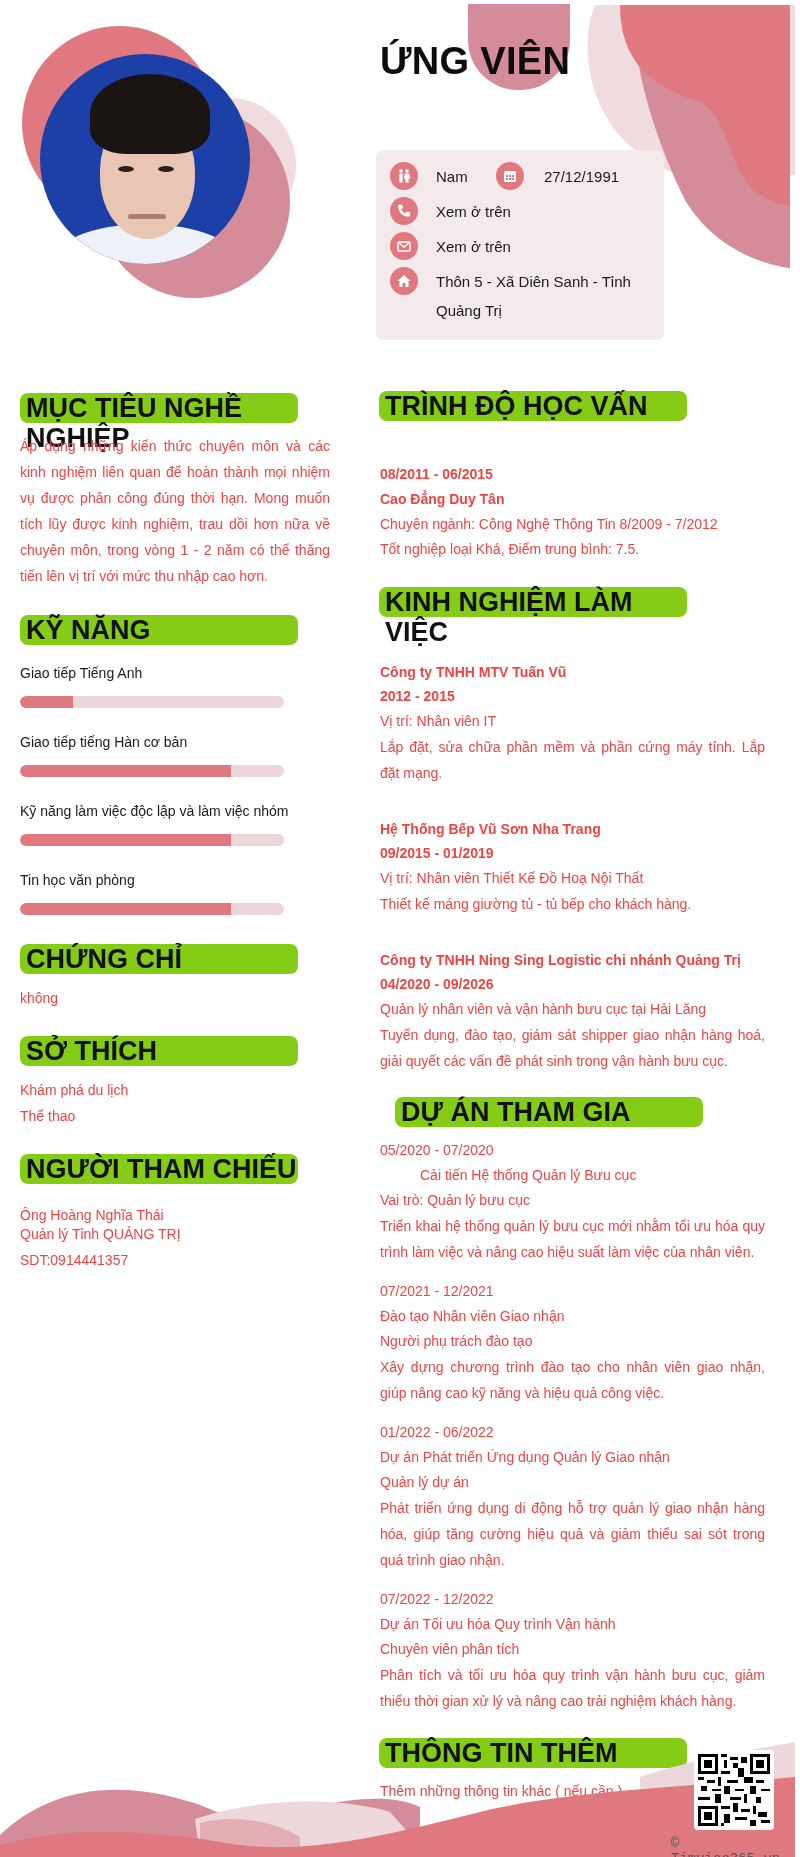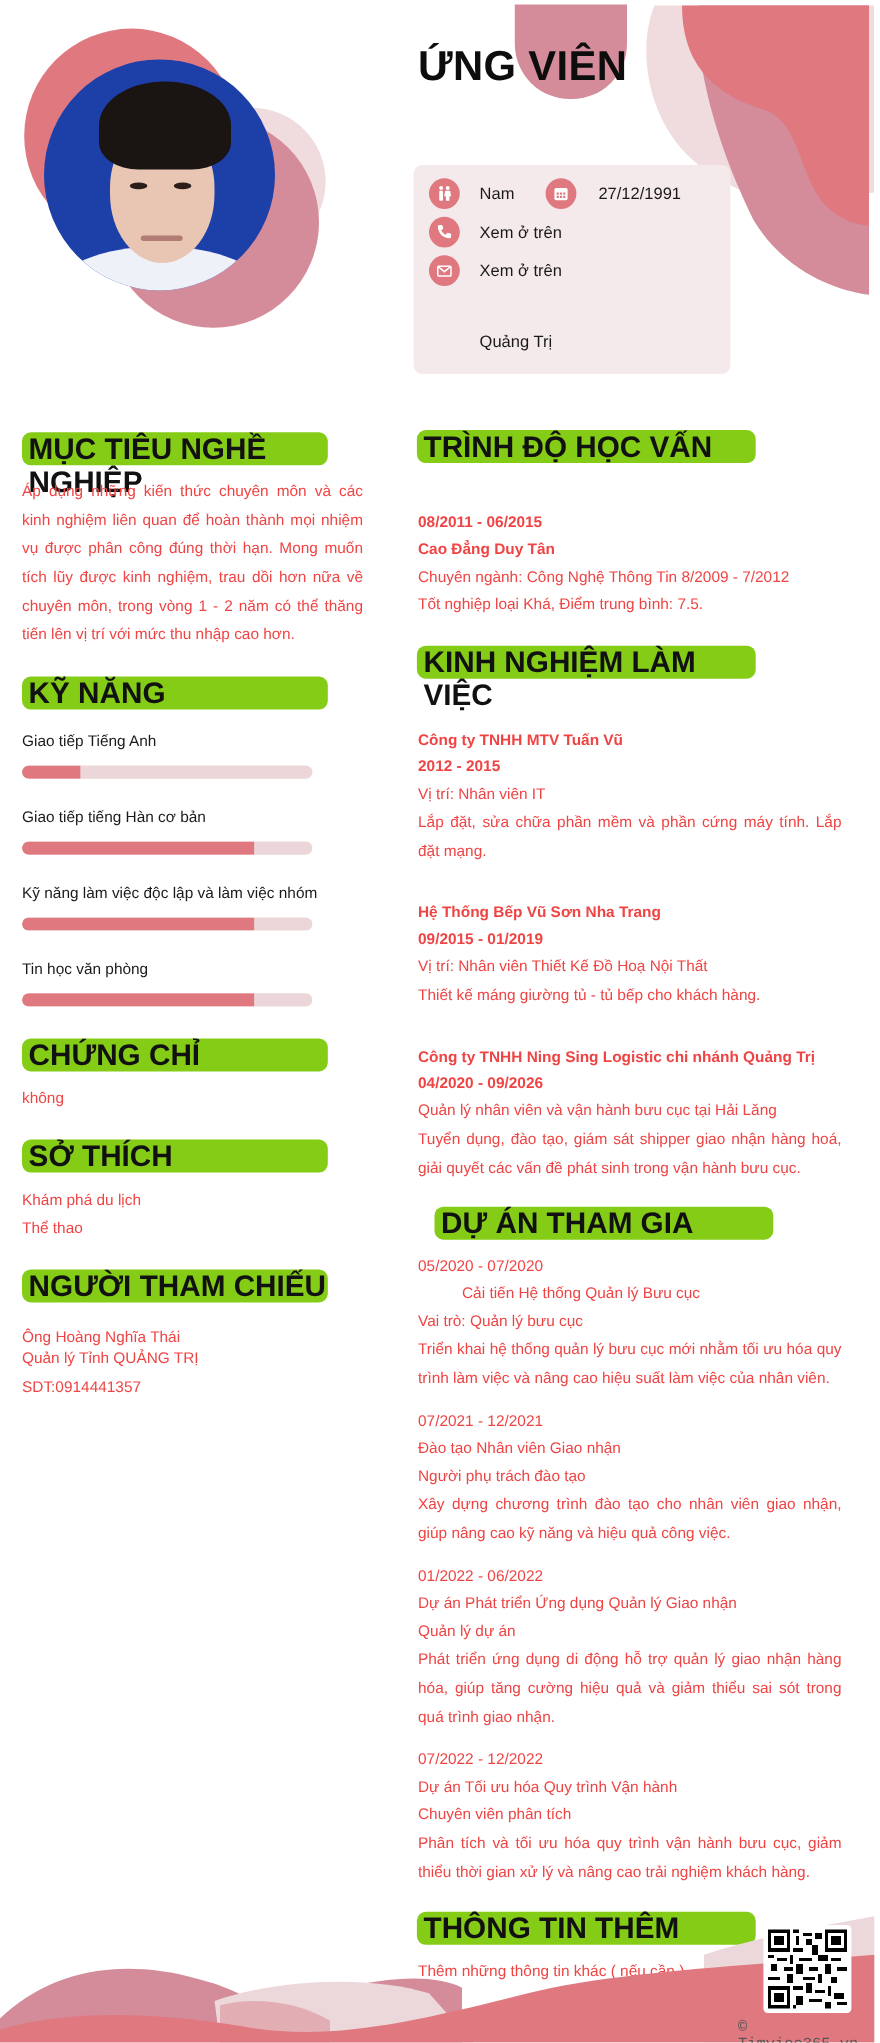--- a/index.html
+++ b/index.html
@@ -109,20 +109,28 @@
       <span style="margin-left:18px;">Xem ở trên</span>
     </div>
     <div class="info-row" style="left:14px; top:82px;">
       <span class="ico">
         <svg viewBox="0 0 16 16">
             <rect x="2" y="4" width="12" height="9" rx="1" fill="none" stroke="#fff" stroke-width="1.4"></rect>
             <path d="M2.5 4.5 L8 9 L13.5 4.5" fill="none" stroke="#fff" stroke-width="1.4"></path>
           </svg>
       </span>
       <span style="margin-left:18px;">Xem ở trên</span>
+    </div>
+    <div class="info-row" style="left:14px; top:117px;">
+      <span class="ico">
+        <svg viewBox="0 0 16 16">
+            <path d="M8 2 L14.5 8 h-2 v6 h-3 v-4 h-3 v4 h-3 v-6 h-2z"></path>
+          </svg>
+      </span>
+      <span style="margin-left:18px;">Thôn 5 - Xã Diên Sanh - Tỉnh</span>
     </div>
     <div class="info-row" style="left:60px; top:152px;">
       <span>Quảng Trị</span>
     </div>
   </div>
 
   <div class="left">
     <div class="sec-h" style="left:20px; top:393px;">MỤC TIÊU NGHỀ NGHIỆP</div>
     <div class="txt just" style="left:20px; top:433px; width:310px;">Áp dụng những kiến thức chuyên môn và các kinh nghiệm liên quan để hoàn thành mọi nhiệm vụ được phân công đúng thời hạn. Mong muốn tích lũy được kinh nghiệm, trau dồi hơn nữa về chuyên môn, trong vòng 1 - 2 năm có thể thăng tiến lên vị trí với mức thu nhập cao hơn.</div>
 

